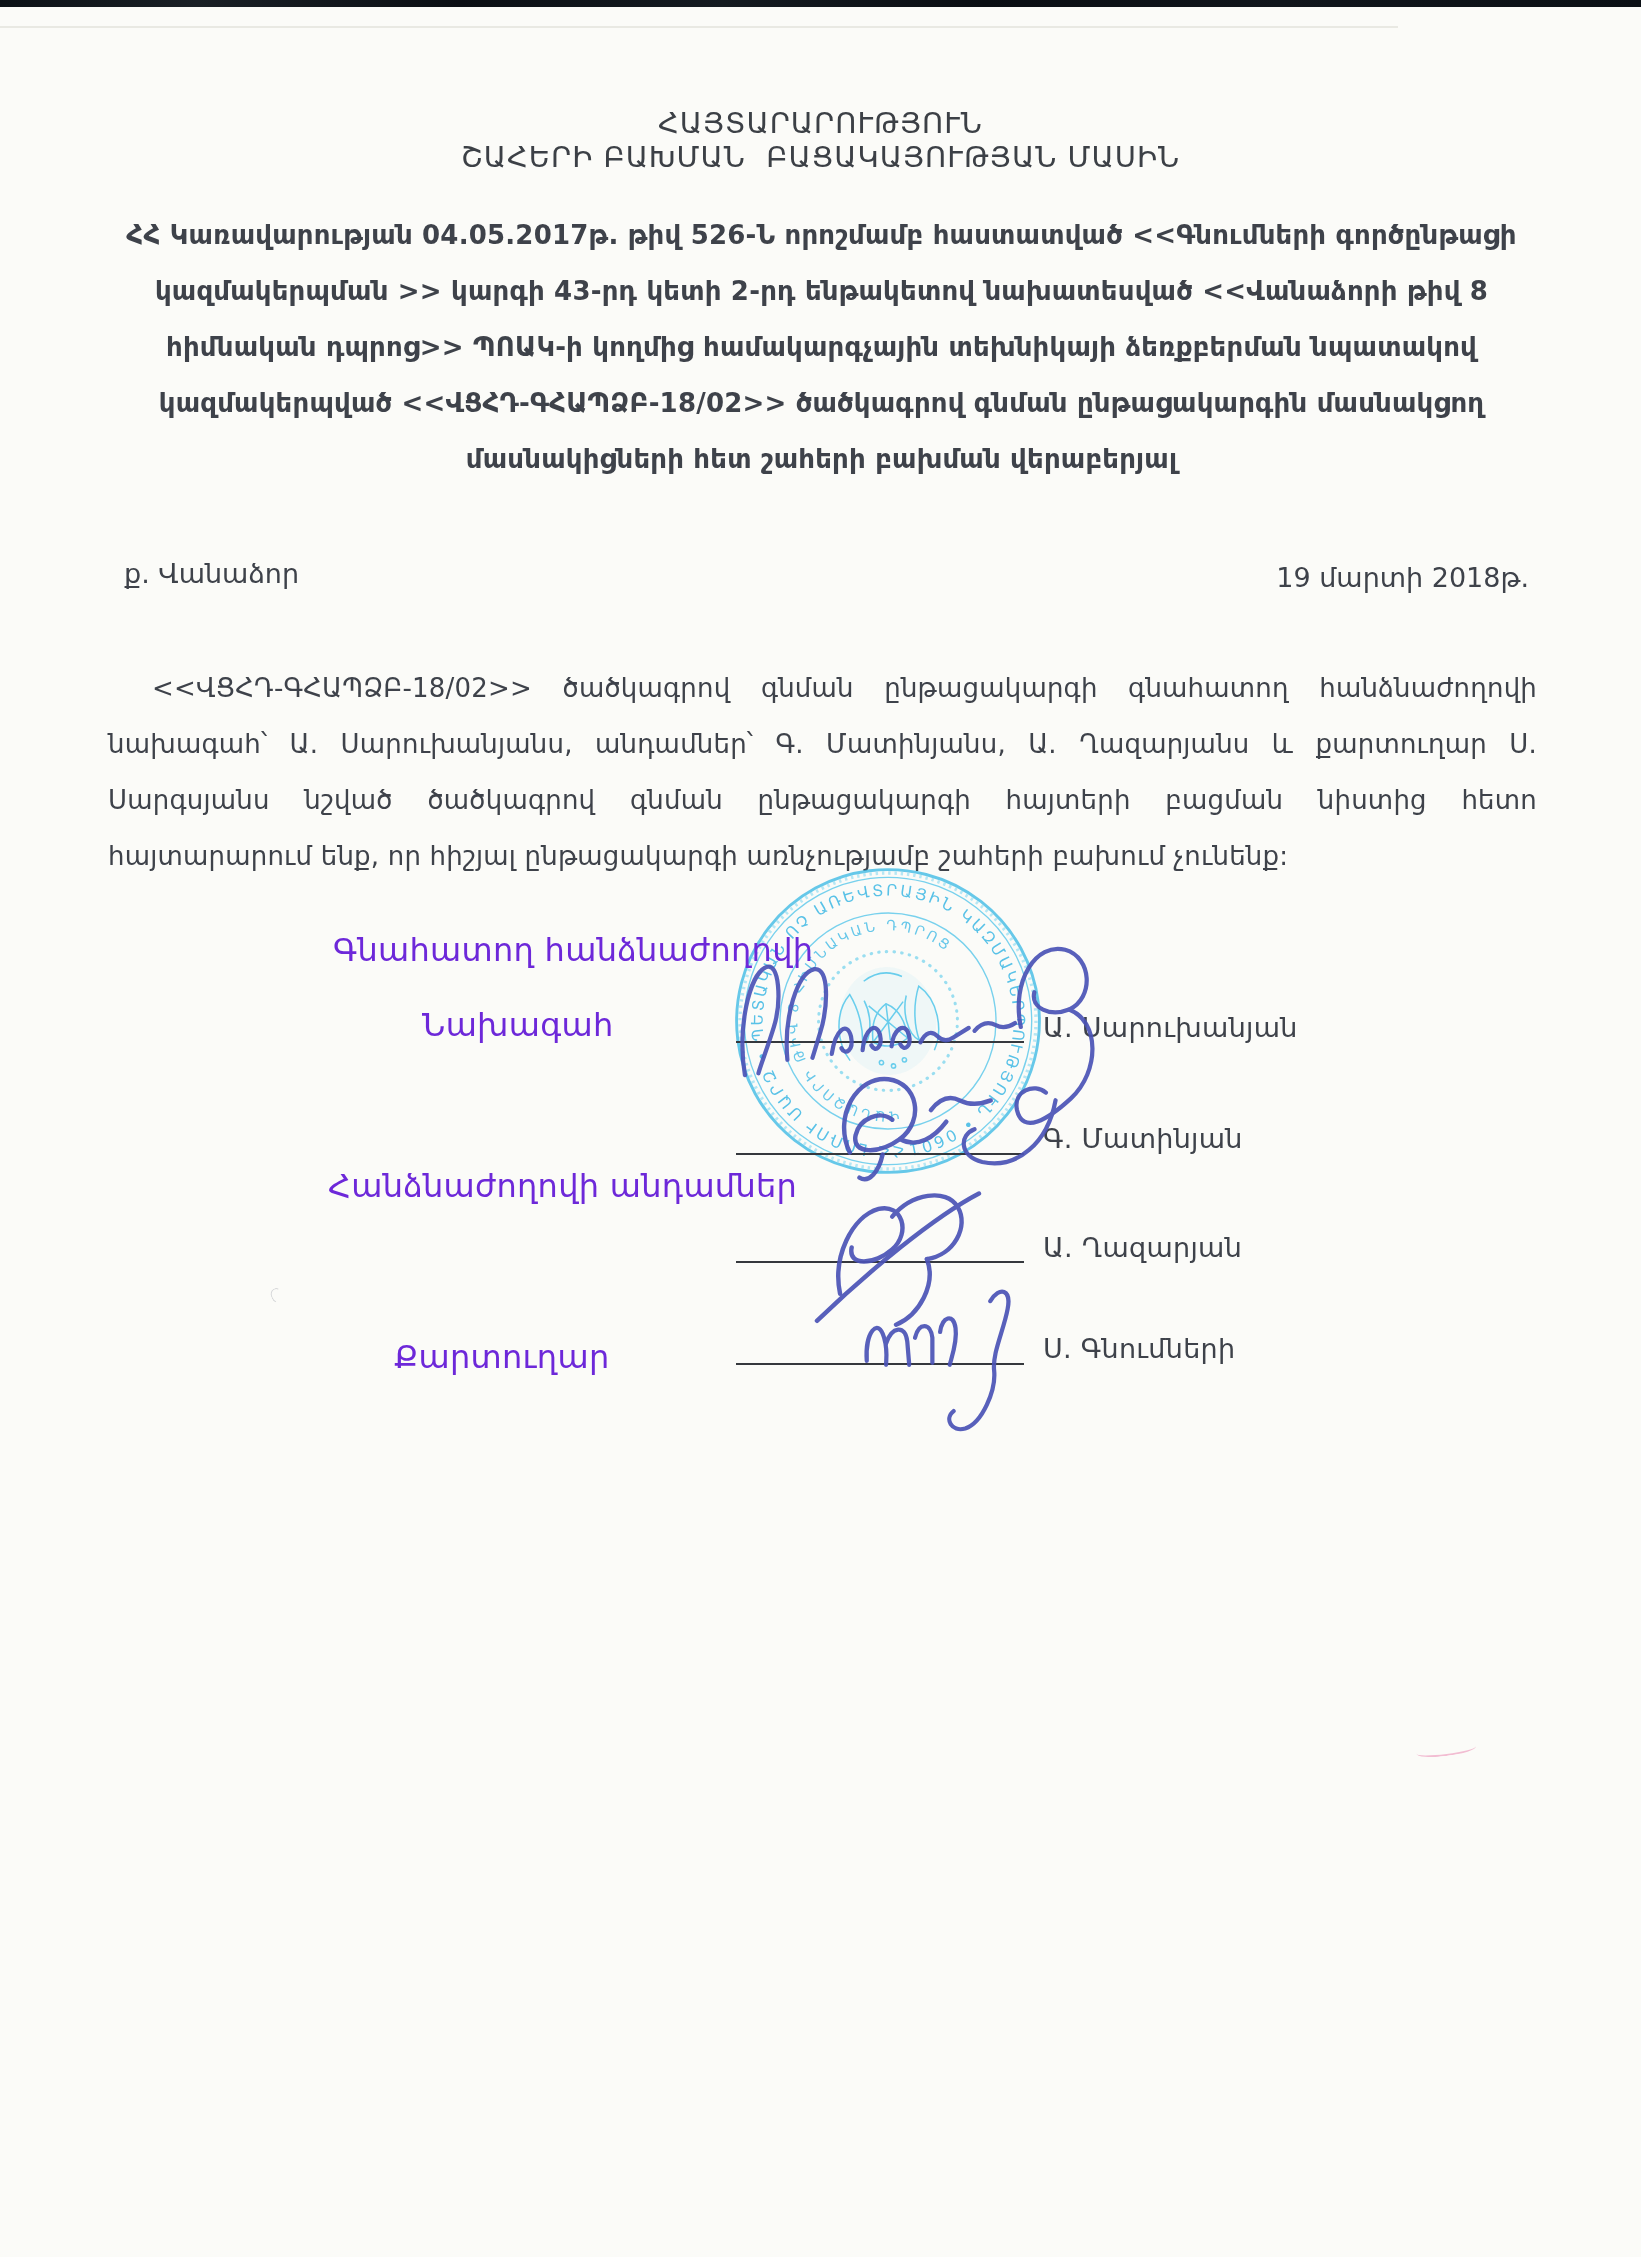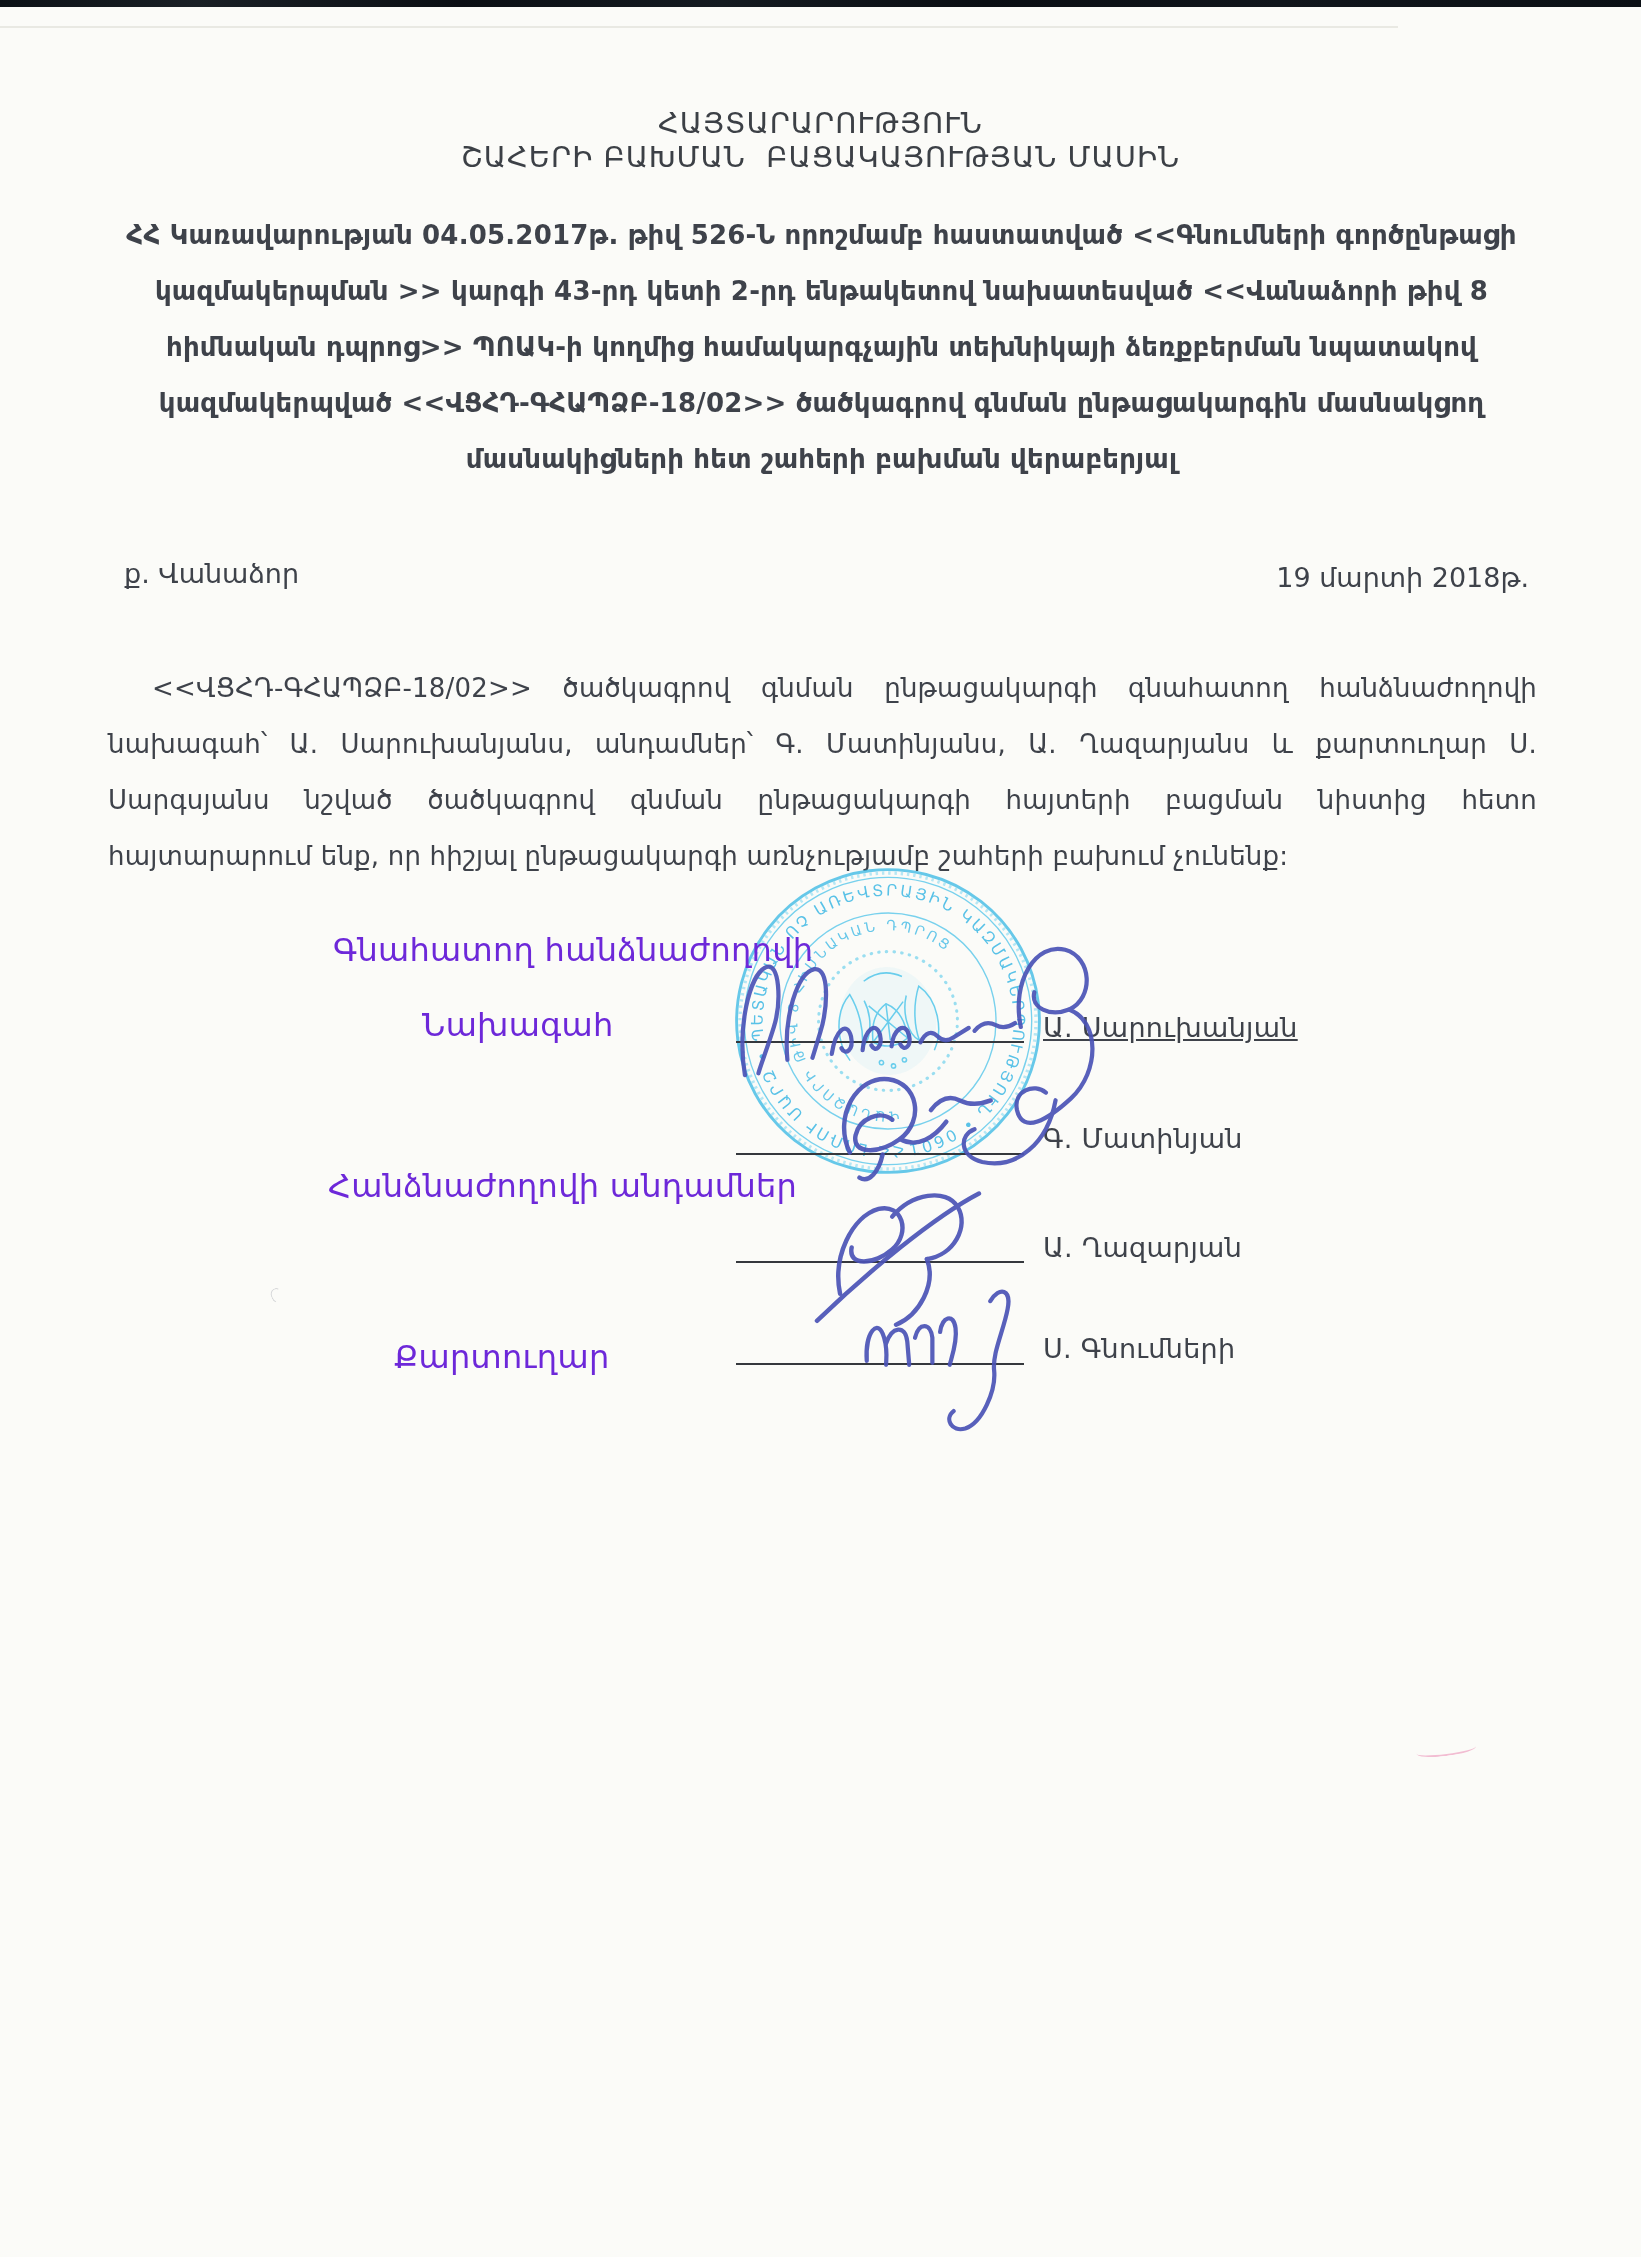--- a/index.html
+++ b/index.html
@@ -92,21 +92,21 @@
 <div class="abs label" style="left:333px;top:931px;">Գնահատող հանձնաժողովի</div>
 <div class="abs label" style="left:422px;top:1006px;">Նախագահ</div>
 <div class="abs label" style="left:328px;top:1167px;">Հանձնաժողովի անդամներ</div>
 <div class="abs label" style="left:394px;top:1338px;text-align:center;">Քարտուղար</div>
 
 <div class="abs sig-line" style="left:736px;top:1041px;"></div>
 <div class="abs sig-line" style="left:736px;top:1153px;"></div>
 <div class="abs sig-line" style="left:736px;top:1261px;"></div>
 <div class="abs sig-line" style="left:736px;top:1363px;"></div>
 
-<div class="abs name" style="left:1043px;top:1012px;text-decoration:underline;">Ա. Սարուխանյան</div>
+<div class="abs name" style="left:1043px;top:1012px;">Ա. Սարուխանյան</div>
 <div class="abs name" style="left:1043px;top:1123px;">Գ. Մատինյան</div>
 <div class="abs name" style="left:1043px;top:1232px;">Ա. Ղազարյան</div>
 <div class="abs name" style="left:1043px;top:1333px;">Ս. Գնումների</div>
 
 <svg class="abs sig-svg" style="left:716px;top:913px;" width="463" height="280" viewBox="0 0 480 290">
   <g stroke="#4b53b6" stroke-width="4.4" fill="none" stroke-linecap="round" stroke-linejoin="round" opacity=".92">
     <path d="M30,168 C22,120 34,64 52,56 C66,50 68,92 60,118 C54,138 46,158 44,166"></path>
     <path d="M74,152 C70,108 84,62 102,58 C118,56 116,98 108,124 L100,150"></path>
     <path d="M120,146 C124,120 136,112 140,128 C143,142 134,148 130,140"></path>
     <path d="M152,142 C154,120 166,112 170,126 C173,139 165,145 161,137"></path>

